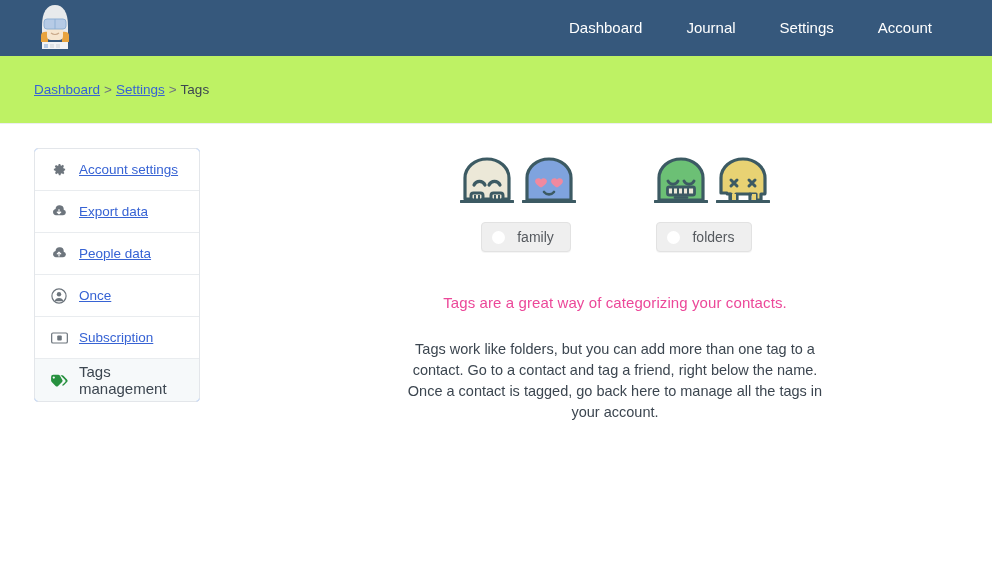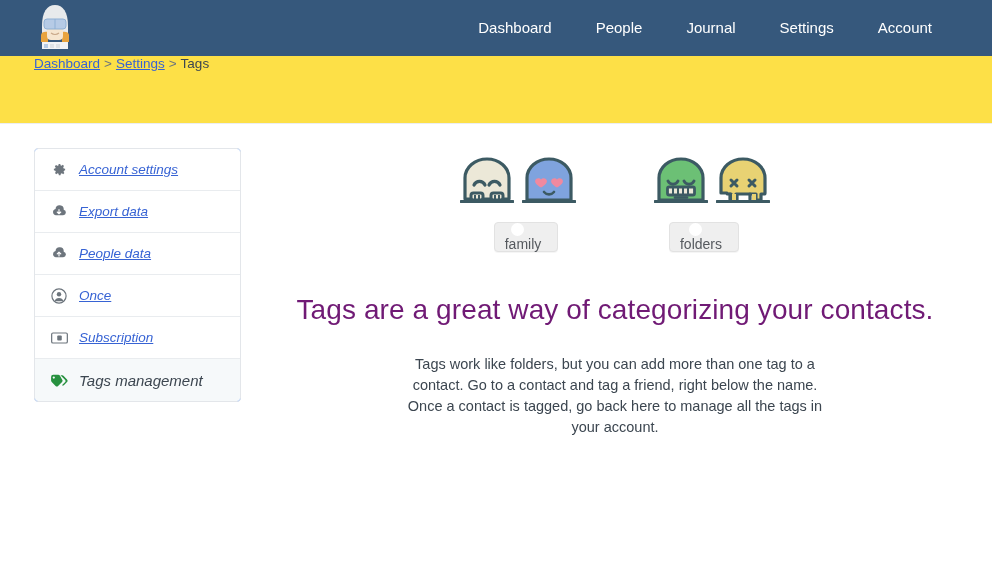--- a/index.html
+++ b/index.html
@@ -41,24 +41,24 @@
     text-decoration: none;
     font-size: 15px;
     padding: 0 22px;
     line-height: 56px;
     white-space: nowrap;
   }
 
   
   .crumbbar {
     height: 68px;
-    background: #fde047;
+    background: #bef264;
     border-bottom: 1px solid #eceef1;
     display: flex;
-    align-items: flex-start;
+    align-items: center;
     padding-left: 34px;
   }
   .crumbbar .crumbs {
     font-size: 13.5px;
     color: #4a5560;
   }
   .crumbbar a {
     color: #3763d4;
     text-decoration: underline;
   }
@@ -73,26 +73,25 @@
     position: relative;
     height: 451px;
     background: #ffffff;
   }
 
   
   .sidebar {
     position: absolute;
     left: 34px;
     top: 24px;
-    width: 207px;
+    width: 166px;
     border: 1px solid #e3e6ea;
     border-radius: 4px;
     background: #3b82f6;
     overflow: hidden;
-    font-style: italic;
   }
   .side-item {
     display: flex;
     align-items: center;
     height: 42px;
     padding: 0 0 0 14px;
     border-bottom: 1px solid #e9ecef;
     background: #ffffff;
     font-size: 13.5px;
   }
@@ -153,37 +152,36 @@
     display: inline-flex;
     align-items: center;
     background: #efefef;
     border: 1px solid #e2e2e2;
     border-radius: 4px;
     height: 30px;
     padding: 0 16px 0 10px;
     font-size: 14px;
     color: #55595e;
     box-shadow: 0 1px 0 rgba(0,0,0,0.04);
-    flex-direction: column;
   }
   .tagpill .dot {
     width: 13px;
     height: 13px;
     border-radius: 50%;
     background: #ffffff;
     margin-right: 12px;
     flex: 0 0 13px;
   }
   .tagpillgap { width: 68px; }
 
   .headline {
     margin-top: 42px;
-    font-size: 28px;
+    font-size: 15px;
     font-weight: normal;
-    color: #701a75;
+    color: #ec4899;
     letter-spacing: 0.1px;
   }
   .blurb {
     margin: 28px auto 0;
     width: 420px;
     font-size: 14.5px;
     line-height: 21px;
     color: #3c4650;
   }
 </style>
@@ -209,21 +207,20 @@
 
       <rect x="8" y="40" width="26" height="7" fill="#f2f3f4"></rect>
       <rect x="10" y="42" width="4" height="4" fill="#b6cbe6"></rect>
       <rect x="16" y="42" width="4" height="4" fill="#dfe2e5"></rect>
       <rect x="22" y="42" width="4" height="4" fill="#dfe2e5"></rect>
     </svg>
   </span>
 
   <nav class="nav">
     <a href="#">Dashboard</a>
-    <a href="#">People</a>
     <a href="#">Journal</a>
     <a href="#">Settings</a>
     <a href="#">Account</a>
   </nav>
 </div>
 
 <div class="crumbbar">
   <div class="crumbs">
     <a href="#">Dashboard</a><span class="sep">&gt;</span><a href="#">Settings</a><span class="sep">&gt;</span><span class="current">Tags</span>
   </div>

